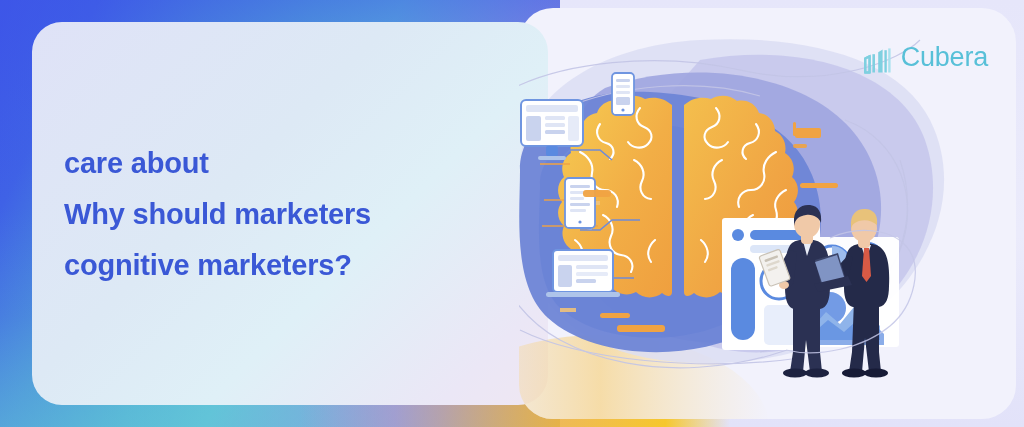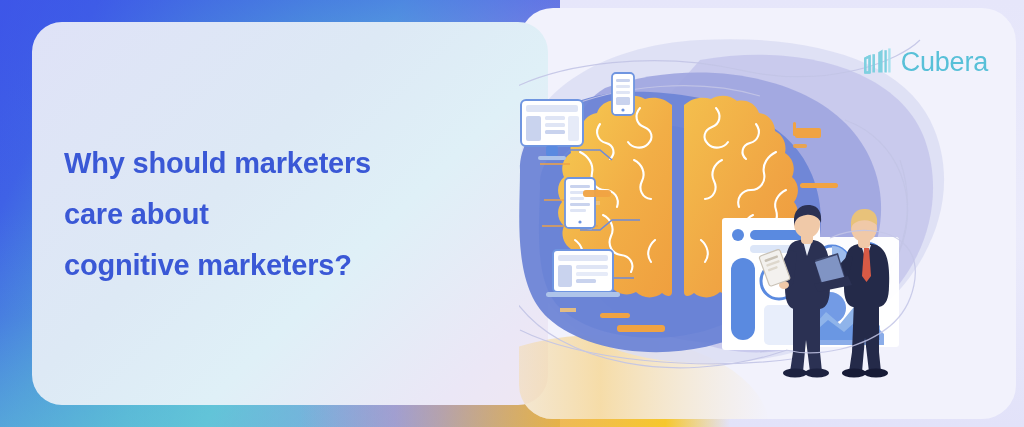--- a/index.html
+++ b/index.html
@@ -60,21 +60,21 @@
   .headline{
     position:absolute;left:64px;top:138px;width:420px;
     color:#3a58d6;
     font-size:29px;font-weight:bold;line-height:51px;
     letter-spacing:-0.2px;
   }
   .headline .l{display:block;white-space:nowrap;}
 
   
   .logo{
-    position:absolute;right:36px;top:44px;display:flex;align-items:center;gap:3px;
+    position:absolute;right:36px;top:44px;display:flex;gap:3px;
   }
   .logo-mark{width:36px;height:36px;display:block;}
   .logo-text{
     font-size:27px;color:#58c0d8;letter-spacing:-0.2px;line-height:1;
     font-family:"Liberation Sans", sans-serif;
   }
 
   
   .illo{position:absolute;left:0;top:0;width:1024px;height:427px;pointer-events:none;}
 </style>
@@ -354,22 +354,22 @@
       </g>
 
       <g fill="none" stroke="#c3c5e6" stroke-width="1.2" opacity=".85">
         <path d="M830 238 C856 226, 890 228, 906 246 C924 266, 914 306, 890 326 C864 348, 818 358, 786 350"></path>
       </g>
 
     </g>
   </svg>
 
   <div class="headline">
+    <span class="l">care about</span>
     <span class="l">Why should marketers</span>
-    <span class="l">care about</span>
     <span class="l">cognitive marketers?</span>
   </div>
 
   <div class="logo">
     <svg class="logo-mark" viewBox="0 0 36 36">
       <g fill="none" stroke="#7fd0e0" stroke-width="2.4" stroke-linejoin="round">
         <path d="M3.2 14.5 L3.2 28.5 L7.6 28.5 L7.6 12.2 Z"></path>
       </g>
       <path d="M3.2 14.5 L3.2 28.5 L7.6 28.5 L7.6 12.2 Z" fill="none" stroke="#7fd0e0" stroke-width="2.2"></path>
       <rect x="10.4" y="10.2" width="2.6" height="18.3" fill="#7fd0e0"></rect>

